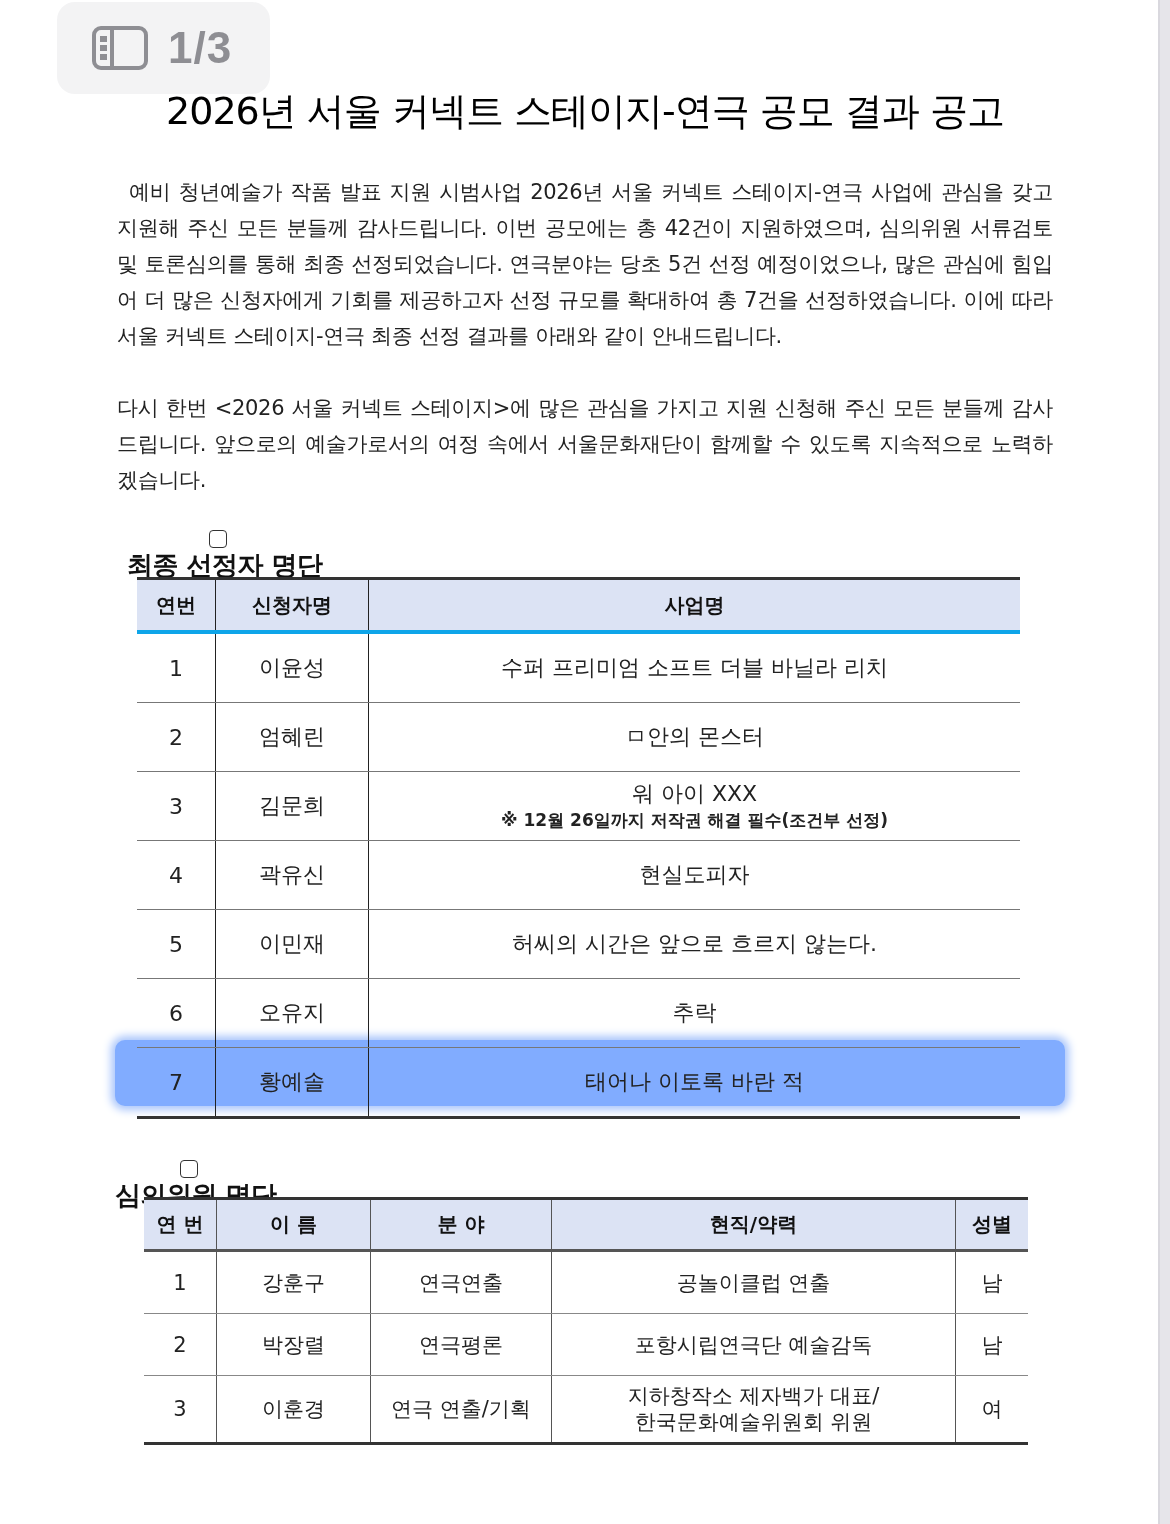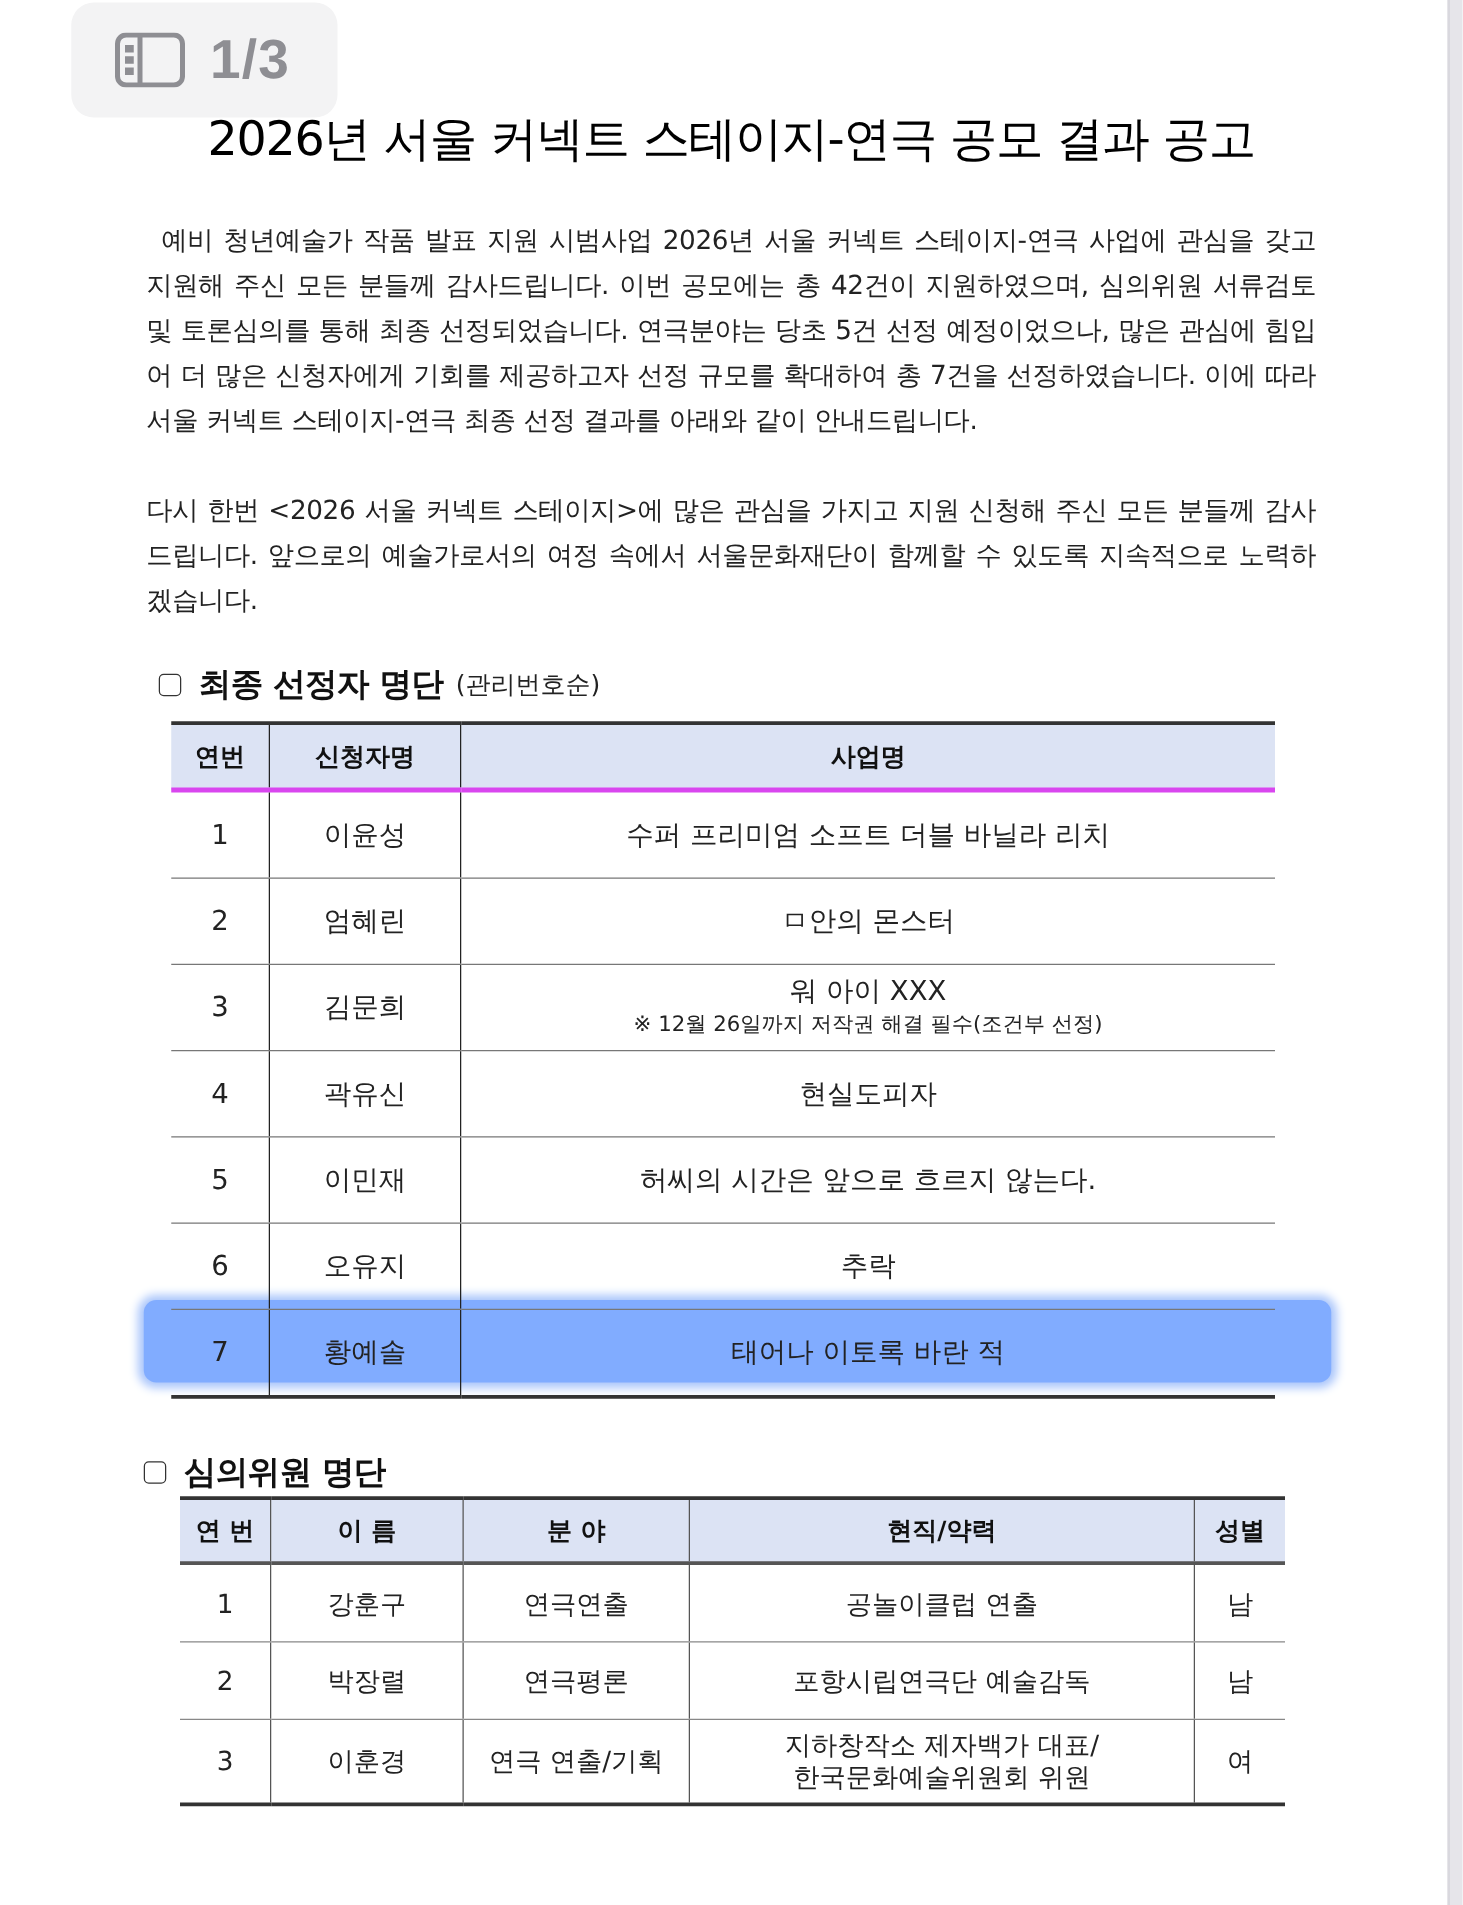--- a/index.html
+++ b/index.html
@@ -29,45 +29,45 @@
     font-size:38px; font-weight:normal; letter-spacing:-1px; color:#000;
   }
   .para {
     position:absolute; left:117px; width:936px;
     font-size:21px; line-height:36px; color:#222;
     text-align:justify; letter-spacing:-0.3px;
   }
   .para1 { top:174px; text-indent:12px; }
   .para2 { top:390px; }
   .section-head {
-    position:absolute; display:flex; align-items:center;
+    position:absolute; display:flex; align-items:center;flex-direction:column;
   }
   .checkbox {
     width:18px; height:18px; border:1.5px solid #333; border-radius:4px; margin-right:14px;
     box-sizing:border-box; background:#fff;
   }
   .section-title { font-size:26px; font-weight:bold; color:#111; letter-spacing:-0.5px; }
   .section-sub { font-size:20px; color:#222; margin-left:10px; }
   .sec1 { left:127px; top:530px; }
   .sec2 { left:115px; top:1150px;margin-top:10px; }
 
   table { border-collapse:collapse; position:absolute; }
   .tbl1 { left:137px; top:577px; width:883px; }
   .tbl1 th {
     background:#dce3f4; height:48px; font-size:20px; font-weight:bold; color:#111;
-    border-top:3px solid #333; border-bottom:4px solid #d946ef;
+    border-top:3px solid #333; border-bottom:4px solid #0ea5e9;
   }
   .tbl1 td {
     height:66px; font-size:22px; text-align:center; color:#222;
     border-bottom:1.5px solid #777;
   }
   .tbl1 th + th, .tbl1 td + td { border-left:1.5px solid #222; }
   .tbl1 .c1 { width:76px; }
   .tbl1 .c2 { width:150px; }
-  .tbl1 .note { display:block; font-size:17px; line-height:22px; margin-top:2px; }
+  .tbl1 .note { display:block; font-size:17px; line-height:22px; margin-top:2px;font-weight:bold; }
   .tbl1 .title-main { display:block; line-height:26px; }
   .tbl1 tr.last td { border-bottom:3px solid #333; }
 
   .highlight {
     position:absolute; left:115px; top:1040px; width:950px; height:66px;
     background:#81acff; border-radius:10px;
     box-shadow:0 0 8px 4px #a9c5fb;
   }
   .tbl1 tr.hl td { background:transparent; }
 

